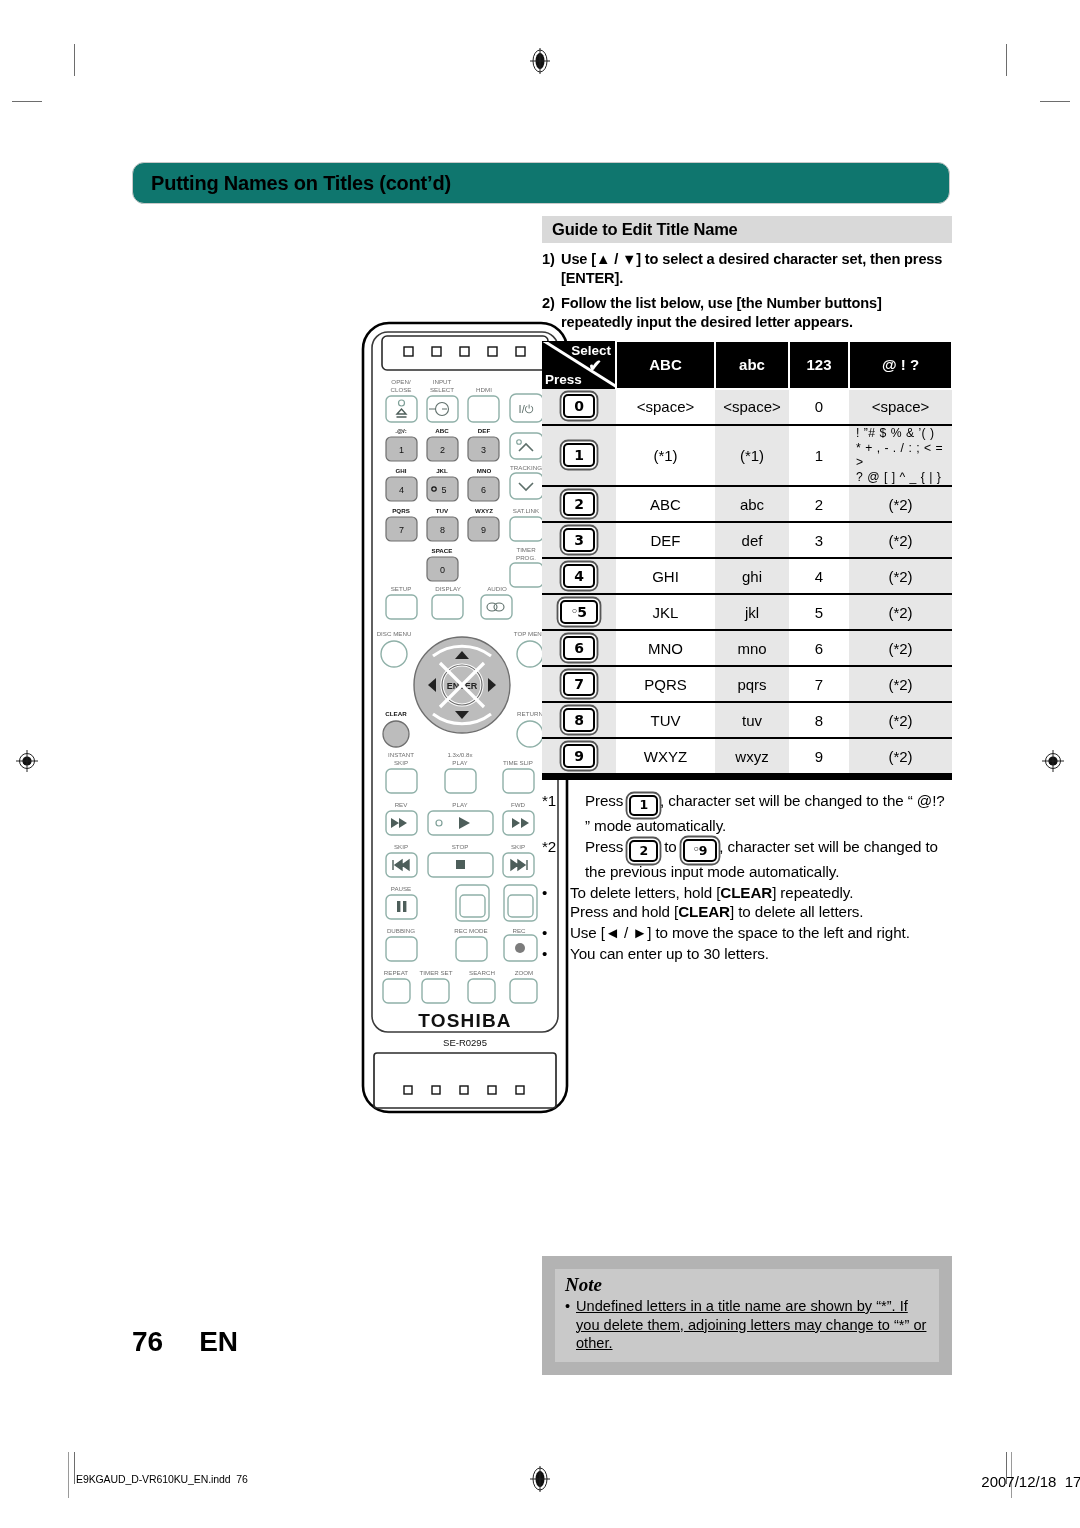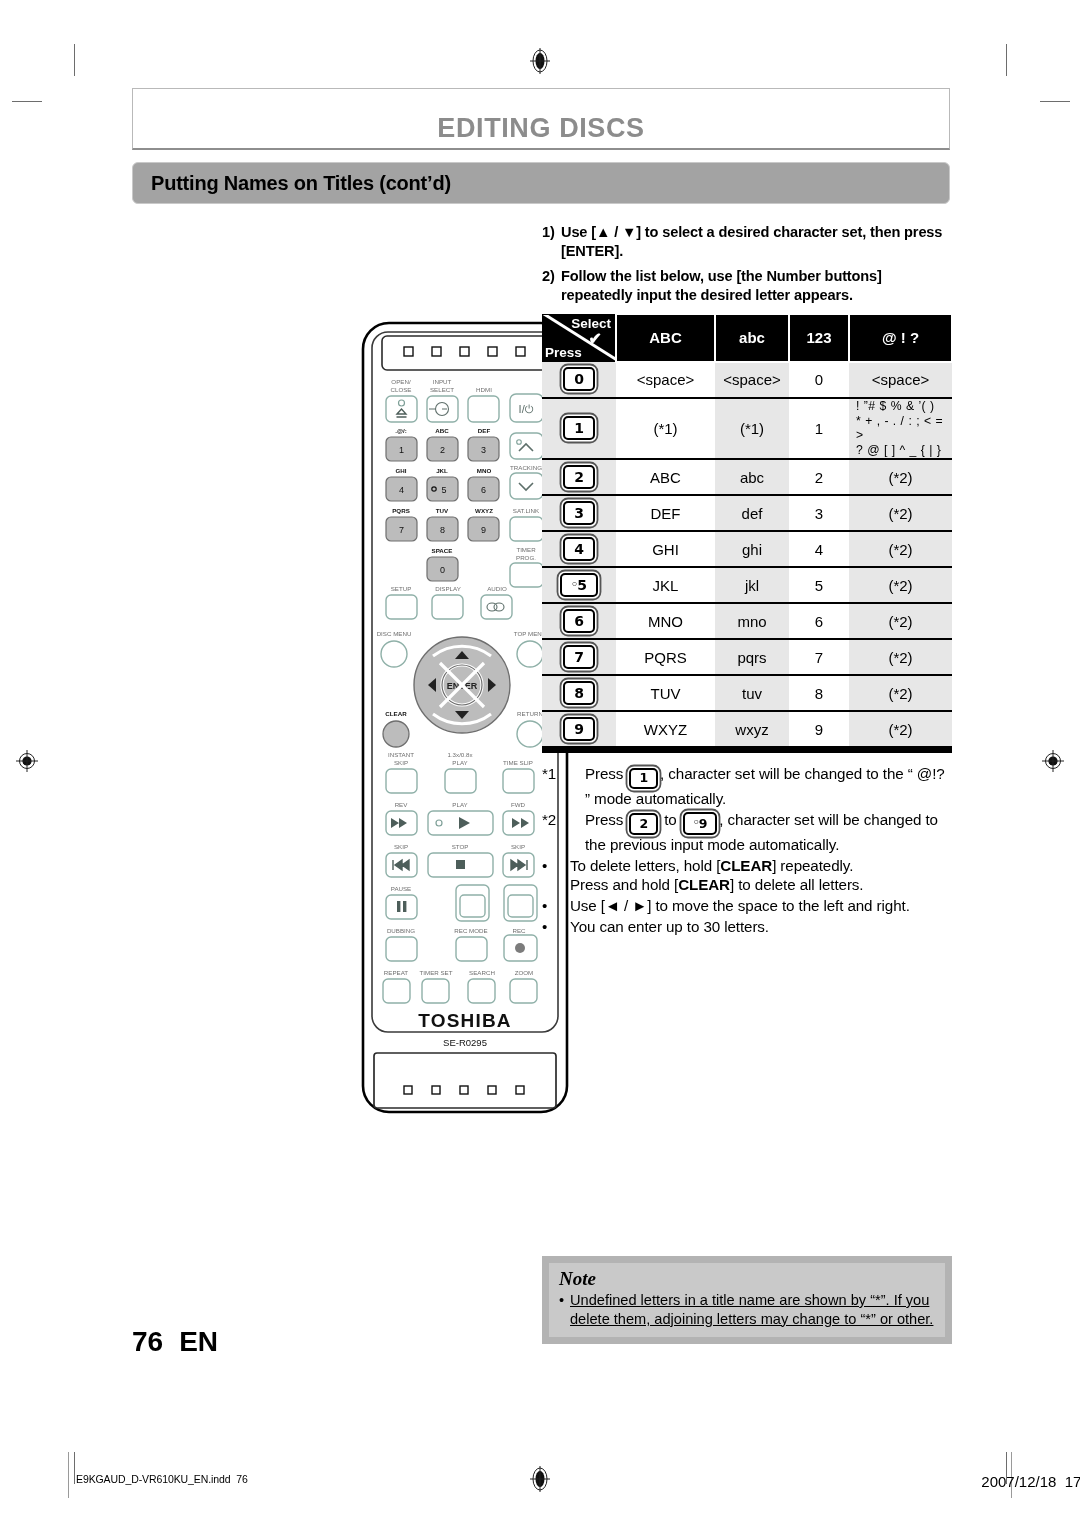--- a/index.html
+++ b/index.html
@@ -15,21 +15,21 @@
   #page{position:absolute;left:132px;top:88px;width:820px;height:1290px;}
 
   
   .chapter-box{position:absolute;left:0;top:0;width:818px;height:62px;
       border:1px solid #b9b9b9;border-bottom:2px solid #8e8e8e;box-sizing:border-box;
       background:#fff;}
   .chapter-title{position:absolute;left:0;right:0;bottom:4px;text-align:center;
       font-size:27px;font-weight:bold;letter-spacing:.6px;color:#8c8c8c;}
 
   .section-box{position:absolute;left:0;top:74px;width:818px;height:42px;
-      border:1px solid #c9c9c9;border-radius:6px;box-sizing:border-box;background:#a3a3a3;}
+      border:1px solid #c9c9c9;border-radius:12px;box-sizing:border-box;background:#0f766e;}
   .section-title{position:absolute;left:18px;top:9px;font-size:20px;font-weight:bold;
       letter-spacing:-.2px;}
 
   
   #rightcol{position:absolute;left:410px;top:128px;width:410px;}
 
   .guide-head{background:#d9d9d9;font-size:16.5px;font-weight:bold;
       padding:4px 0 4px 10px;letter-spacing:-.2px;}
 
   .step{font-size:14.6px;font-weight:bold;line-height:1.28;margin-top:7px;
@@ -76,31 +76,31 @@
   
   .notes{margin-top:11px;font-size:15.2px;line-height:1.30;letter-spacing:-.1px;}
   .notes .row{display:flex;margin-bottom:1px;}
   .notes .row .lbl{flex:0 0 26px;}
   .notes .row .bul{flex:0 0 11px;}
   .notes .row .bdy{flex:1;margin-left:17px;}
   .inlinekey{display:inline-block;vertical-align:-3px;margin:0 2px;}
 
   
   .notebox{position:absolute;left:410px;top:1168px;width:410px;
-      background:#b3b3b3;padding:7px;box-sizing:border-box;}
+      background:#b3b3b3;padding:13px;box-sizing:border-box;}
   .notebox-inner{background:#c9c9c9;padding:5px 10px 9px 10px;}
   .note-title{font-size:19px;font-weight:bold;font-style:italic;
       font-family:"Liberation Serif",serif;margin-bottom:1px;}
   .note-body{display:flex;font-size:14.6px;line-height:1.27;}
   .note-body .bul{flex:0 0 11px;}
   .note-body .bdy{flex:1;text-decoration:underline;}
 
   
   .pagenum{position:absolute;left:0;top:1238px;font-size:28px;font-weight:bold;}
-  .pagenum .en{margin-left:16px;}
+  .pagenum .en{margin-left:36px;}
 
   
   .metabar{position:absolute;left:68px;top:1452px;width:1060px;height:46px;}
   .metabar .vbar{position:absolute;top:0;width:1px;height:46px;background:#9a9a9a;}
   .meta-left{position:absolute;left:8px;top:21px;font-size:10.5px;
       font-family:"Liberation Sans",sans-serif;letter-spacing:-.1px;}
   .meta-right{position:absolute;right:6px;top:21px;font-size:15px;}
   .meta-mid{position:absolute;left:462px;top:14px;}
 
   
@@ -137,23 +137,20 @@
   <svg width="22" height="22" viewBox="0 0 22 22">
     <circle cx="11" cy="11" r="7.5" fill="none" stroke="#222" stroke-width="1"></circle>
     <circle cx="11" cy="11" r="4.6" fill="#111"></circle>
     <line x1="11" y1="0" x2="11" y2="22" stroke="#222" stroke-width="1"></line>
     <line x1="0" y1="11" x2="22" y2="11" stroke="#222" stroke-width="1"></line>
   </svg>
 </div>
 
 <div id="page">
 
-  <div class="chapter-box">
-    <div class="chapter-title">EDITING DISCS</div>
-  </div>
 
   <div class="section-box">
     <div class="section-title">Putting Names on Titles (cont’d)</div>
   </div>
 
   <div id="remote">
     <svg width="210" height="795" viewBox="0 0 210 795">
       <defs>
         <style>
           .body{fill:#fff;stroke:#000;stroke-width:2.6}
@@ -341,20 +338,21 @@
           <rect x="72" y="766" width="8" height="8"></rect>
         <rect x="100" y="766" width="8" height="8"></rect>
           <rect x="128" y="766" width="8" height="8"></rect>
         <rect x="156" y="766" width="8" height="8"></rect>
       </g>
     </svg>
   </div>
 
   <div id="rightcol">
 
+    <div class="guide-head">Guide to Edit Title Name</div>
 
     <div class="step">
       <span class="num">1)</span>
       <span class="txt">Use [▲ / ▼] to select a desired character set, then press [ENTER].</span>
     </div>
     <div class="step">
       <span class="num">2)</span>
       <span class="txt">Follow the list below, use [the Number buttons] repeatedly input the desired letter appears.</span>
     </div>
 

